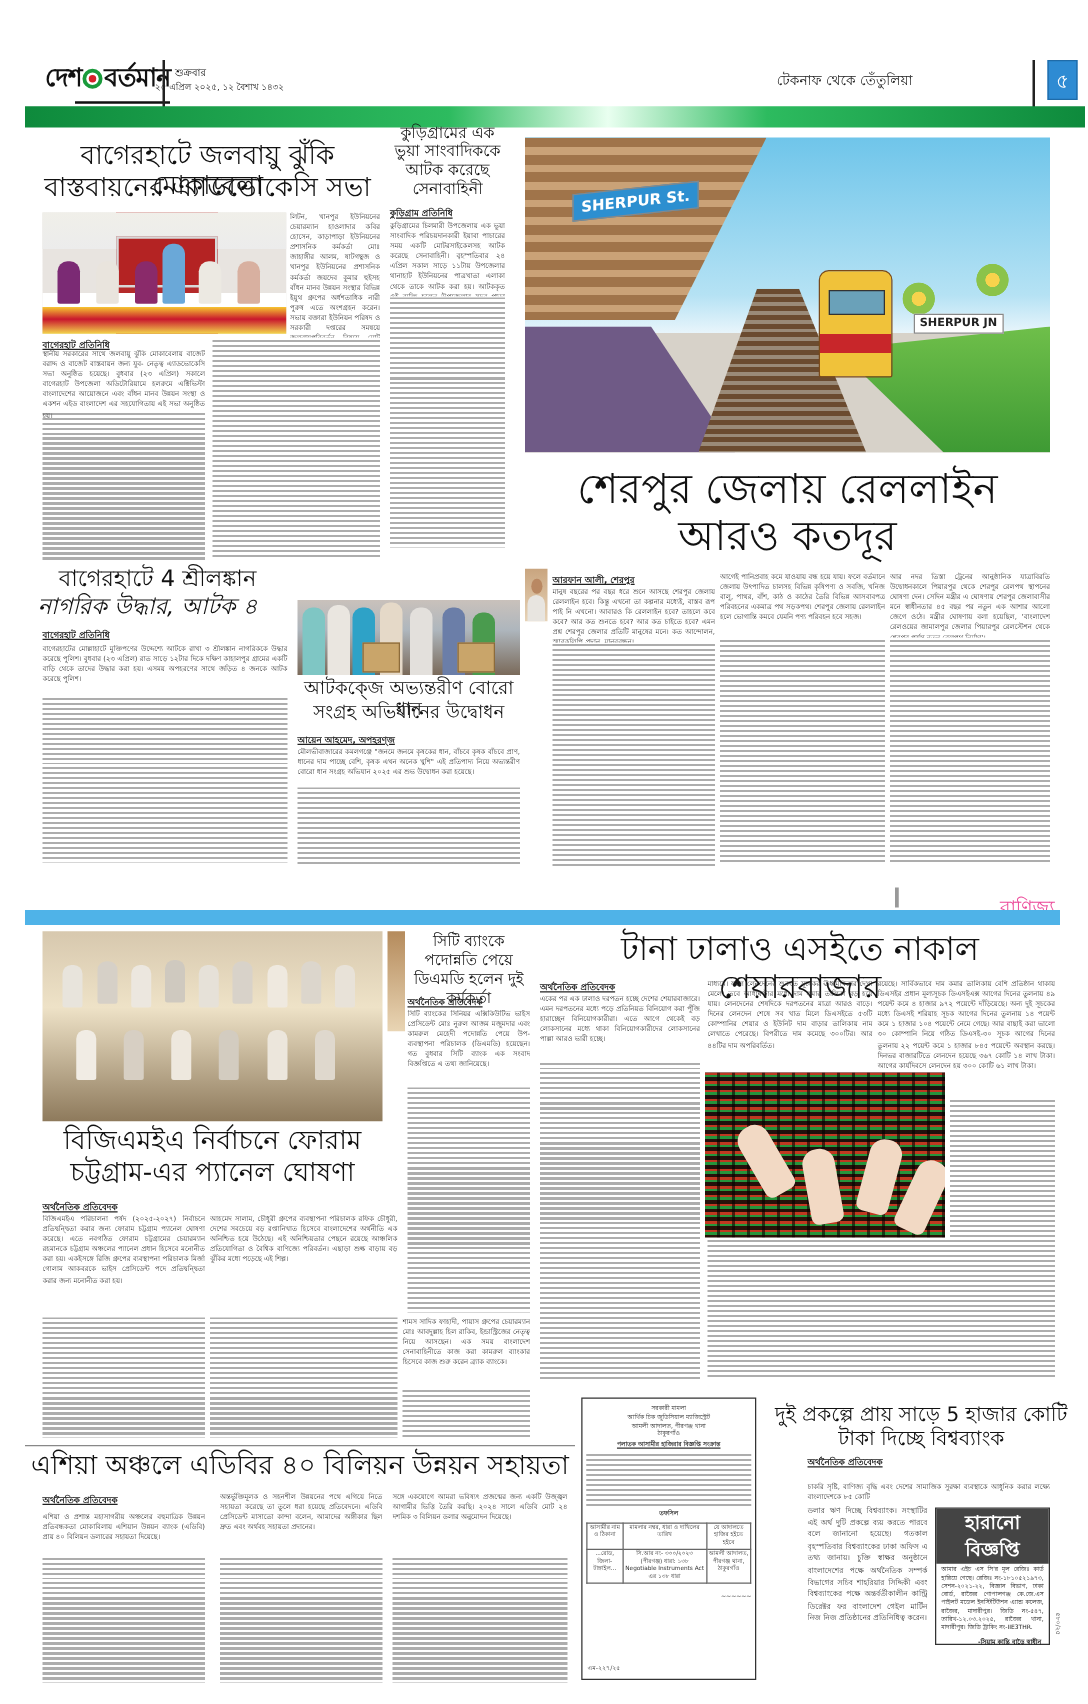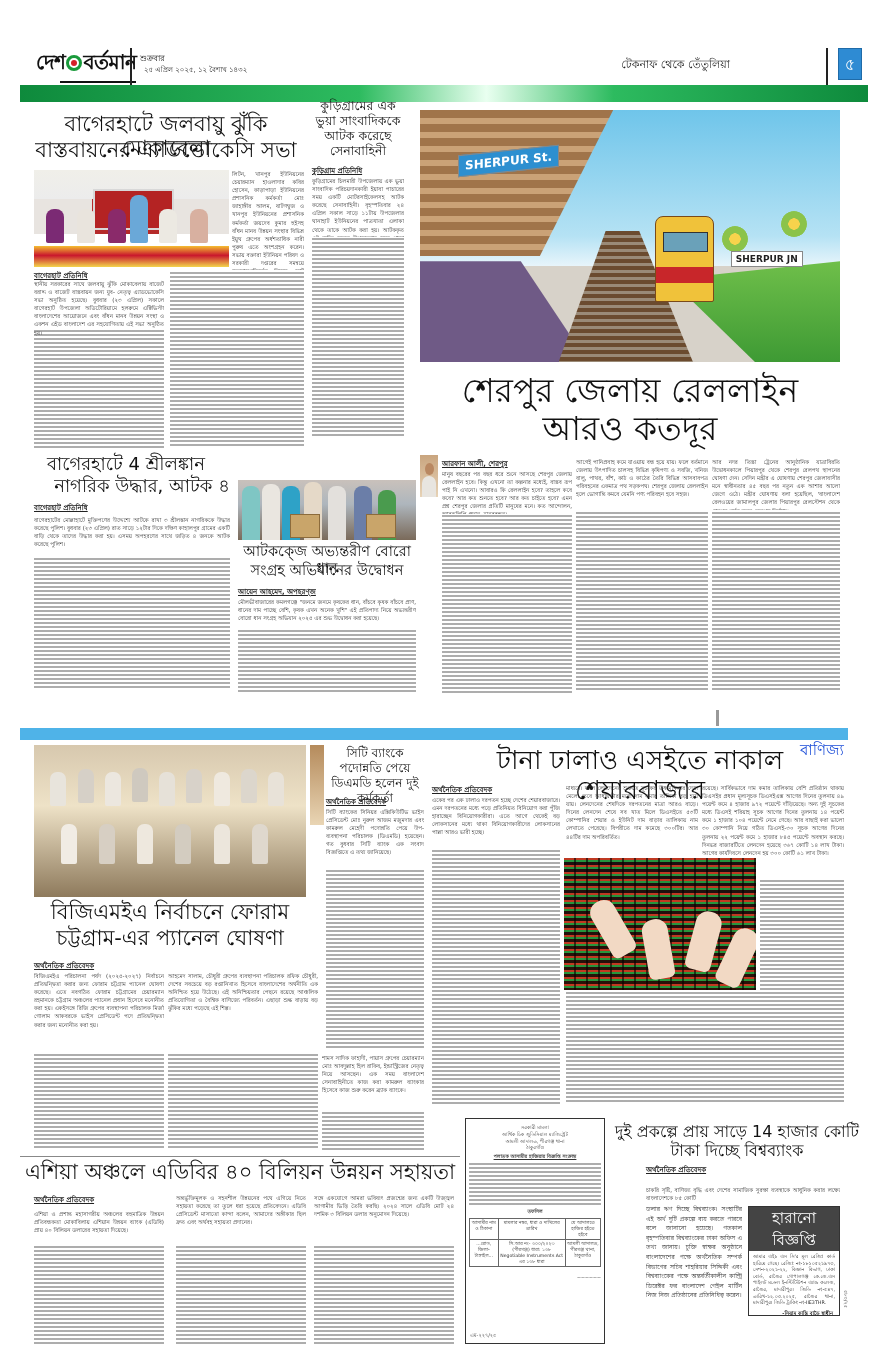--- a/index.html
+++ b/index.html
@@ -9,21 +9,21 @@
   .serif { font-family: "DejaVu Serif", serif; }
 
   
   .logo { left: 36px; top: 47px; width: 100px; height: 34px; }
   .logo-main { font-size: 20px; font-weight: bold; color: #111; letter-spacing: -0.5px; white-space: nowrap; }
   .logo-main .dot { display: inline-block; width: 16px; height: 16px; border-radius: 50%; background: #fff; border: 3px solid #1a9a3b; position: relative; vertical-align: -2px; margin: 0 1px; }
   .logo-main .dot::after { content: ""; position: absolute; left: 2px; top: 2px; width: 6px; height: 6px; border-radius: 50%; background: #d6202a; }
   .logo-tag { font-size: 6px; color: #222; text-align: right; margin-top: 1px; border-top: 2px solid #111; width: 76px; margin-left: 24px; padding-top: 1px; }
   .vbar { width: 2px; background: #222; }
   .date-day { left: 140px; top: 52px; font-size: 8px; }
-  .date-full { left: 144px; top: 64px; font-size: 7px; color: #222; }
+  .date-full { left: 124px; top: 64px; font-size: 7px; color: #222; }
   .slogan { right: 140px; top: 56px; font-size: 11px; color: #222; }
   .page-no { left: 838px; top: 48px; width: 24px; height: 32px; background: #2e8bd3; color: #fff; font-size: 16px; text-align: center; line-height: 32px; border: 1px solid #1f6ba8; }
   .greenbar { left: 20px; top: 85px; width: 848px; height: 17px; background: linear-gradient(90deg, #0e8a3c 0%, #2dbb5f 40%, #e9fff0 55%, #2dbb5f 70%, #0e8a3c 100%); }
 
   
   .hl { text-align: center; font-weight: normal; line-height: 1.15; color: #111; }
   .byline { font-size: 7px; font-weight: bold; text-decoration: underline; color: #222; }
   .body-text { font-size: 5.5px; line-height: 8.1px; color: #333; text-align: justify; overflow: hidden; }
   .body-text::after { content: ""; }
   .lines { background: repeating-linear-gradient(180deg, #6a6a6a 0px, #6a6a6a 1.6px, transparent 1.6px, transparent 4px); opacity: 0.55; }
@@ -66,24 +66,24 @@
 
   .ph-stock { background: linear-gradient(180deg, #1c1010 0%, #2a1208 100%); }
   .ph-stock .grid { position:absolute; inset:0; background:
       repeating-linear-gradient(90deg, transparent 0 10px, rgba(0,0,0,.6) 10px 12px),
       repeating-linear-gradient(180deg, rgba(240,70,40,.9) 0 2px, rgba(40,200,80,.85) 2px 4px, transparent 4px 7px); opacity: .85; }
   .ph-stock .hand { position:absolute; width:26px; height:60px; background:#f2d9c4; border-radius: 12px 12px 6px 6px; }
 
   
   .sec-bar { left: 20px; top: 728px; width: 828px; height: 12px; background: #4fb3e8; }
   .sec-tick { left: 716px; top: 710px; width: 3px; height: 16px; background: #999; }
-  .sec-label { left: 800px; top: 738px; font-size: 15px; color: #1d4ed8; }
+  .sec-label { left: 800px; top: 714px; font-size: 15px; color: #ec4899; }
 
   .box { border: 1px solid #333; }
-  .notice-title { background: #444; color: #fff; text-align:center; font-size: 15px; line-height: 22px; }
+  .notice-title { background: #444; color: #fff; text-align:center; font-size: 15px; line-height: 22px; font-weight: bold; }
   .notice-body { font-size: 6px; line-height: 8.4px; color: #222; padding: 4px 6px; text-align: justify; }
   .notice-sign { font-size: 6.4px; font-weight: bold; text-align: right; padding: 0 6px 3px; }
 
   .legal { font-size: 4.8px; line-height: 6.8px; color: #333; text-align:center; }
   .legal table { width: 100%; border-collapse: collapse; margin-top: 2px; }
   .legal td { border: 1px solid #666; font-size: 4.6px; line-height: 6px; padding: 1px; vertical-align: top; }
   .adcode { font-size: 5px; color: #444; }
 </style>
 </head>
 <body>
@@ -143,21 +143,21 @@
     <div class="shirt"></div>
 </div>
 <div class="abs body-text" style="left:442px;top:470px;width:130px;height:44px;">মানুষ বছরের পর বছর ধরে শুনে আসছে শেরপুর জেলায় রেললাইন হবে। কিন্তু এখনো তা কল্পনার মধ্যেই, বাস্তব রূপ পাই নি এখনো। আবারও কি রেললাইন হবে? তাহলে কবে কবে? আর কত শুনতে হবে? আর কত চাইতে হবে? এমন প্রশ্ন শেরপুর জেলার প্রতিটি মানুষের মনে। কত আন্দোলন, স্মারকলিপি প্রদান, মানববন্ধন।</div>
 <div class="abs lines" style="left:442px;top:515px;width:130px;height:178px;"></div>
 <div class="abs body-text" style="left:576px;top:458px;width:132px;height:52px;">আগেই পানিপ্রবাহ কমে যাওয়ায় বন্ধ হয়ে যায়। ফলে বর্তমানে জেলায় উৎপাদিত চালসহ বিভিন্ন কৃষিপণ্য ও সবজি, খনিজ বালু, পাথর, বাঁশ, কাঠ ও কাঠের তৈরি বিভিন্ন আসবাবপত্র পরিবহনের একমাত্র পথ সড়কপথ। শেরপুর জেলায় রেললাইন হলে ভোগান্তি কমবে যেমনি পণ্য পরিবহন হবে সহজ।</div>
 <div class="abs lines" style="left:576px;top:512px;width:132px;height:180px;"></div>
 <div class="abs body-text" style="left:712px;top:458px;width:128px;height:52px;">আর নদর তিস্তা ট্রেনের আনুষ্ঠানিক যাত্রাবিরতি উদ্বোধনকালে পিয়ারপুর থেকে শেরপুর রেলপথ স্থাপনের ঘোষণা দেন। সেদিন মন্ত্রীর এ ঘোষণায় শেরপুর জেলাবাসীর মনে স্বাধীনতার ৪৫ বছর পর নতুন এক আশার আলো জেগে ওঠে। মন্ত্রীর ঘোষণায় বলা হয়েছিল, 'বাংলাদেশ রেলওয়ের জামালপুর জেলার পিয়ারপুর রেলস্টেশন থেকে শেরপুর পর্যন্ত নতুন রেলপথ নির্মাণ'।</div>
 <div class="abs lines" style="left:712px;top:512px;width:128px;height:180px;"></div>
 
 <div class="abs hl" style="left:22px;top:454px;width:208px;font-size:18px;">বাগেরহাটে 4 শ্রীলঙ্কান</div>
-<div class="abs hl" style="left:38px;top:476px;width:208px;font-size:18px;">নাগরিক উদ্ধার, আটক ৪</div>
+<div class="abs hl" style="left:14px;top:476px;width:208px;font-size:18px;font-style:italic;">নাগরিক উদ্ধার, আটক ৪</div>
 <div class="abs byline" style="left:34px;top:502px;">বাগেরহাট প্রতিনিধি</div>
 <div class="abs body-text" style="left:34px;top:516px;width:196px;height:40px;">বাগেরহাটের মোল্লাহাটে মুক্তিপণের উদ্দেশ্যে আটকে রাখা ৩ শ্রীলঙ্কান নাগরিককে উদ্ধার করেছে পুলিশ। বুধবার (২৩ এপ্রিল) রাত সাড়ে ১২টার দিকে দক্ষিণ কাহালপুর গ্রামের একটি বাড়ি থেকে তাদের উদ্ধার করা হয়। এসময় অপহরণের সাথে জড়িত ৪ জনকে আটক করেছে পুলিশ।</div>
 <div class="abs lines" style="left:34px;top:558px;width:196px;height:132px;"></div>
 
 <div class="abs photo ph-rice" style="left:238px;top:480px;width:178px;height:60px;">
   <div class="p" style="left:4px;height:54px;background:#7fc6c4;"></div>
   <div class="p" style="left:24px;height:56px;background:#eae6e0;"></div>
   <div class="p" style="left:44px;height:54px;background:#2ea2c7;"></div>
   <div class="p" style="left:66px;height:58px;background:#e5d9c8;"></div>
   <div class="p" style="left:90px;height:54px;background:#e3e0dc;"></div>
@@ -255,21 +255,21 @@
       <td>...রোড, জিলা- টাঙ্গাইল...</td>
       <td>সি.আর নং- ৩০০/২০২৩ (পীরগঞ্জ) ধারা: ১৩৮ Negotiable Instruments Act এর ১৩৮ ধারা</td>
       <td>আমলী আদালত, পীরগঞ্জ থানা, ঠাকুরগাঁও</td>
     </tr>
   </tbody>
     </table>
   <div style="text-align:right;margin-top:8px;font-style:italic;">~~~~~~</div>
   <div style="text-align:left;position:absolute;left:4px;bottom:4px;" class="adcode">এম-২২৭/২৫</div>
 </div>
 
-<div class="abs hl" style="left:612px;top:1122px;width:250px;font-size:16px;line-height:19px;">দুই প্রকল্পে প্রায় সাড়ে 14 হাজার কোটি টাকা দিচ্ছে বিশ্বব্যাংক</div>
+<div class="abs hl" style="left:612px;top:1122px;width:250px;font-size:16px;line-height:19px;">দুই প্রকল্পে প্রায় সাড়ে 5 হাজার কোটি টাকা দিচ্ছে বিশ্বব্যাংক</div>
 <div class="abs byline" style="left:646px;top:1164px;">অর্থনৈতিক প্রতিবেদক</div>
 <div class="abs body-text" style="left:646px;top:1186px;width:194px;height:16px;">চাকরি সৃষ্টি, বাণিজ্য বৃদ্ধি এবং দেশের সামাজিক সুরক্ষা ব্যবস্থাকে আধুনিক করার লক্ষ্যে বাংলাদেশকে ৮৫ কোটি</div>
 <div class="abs body-text" style="left:646px;top:1204px;width:96px;height:138px;font-size:6px;line-height:9.6px;">ডলার ঋণ দিচ্ছে বিশ্বব্যাংক। সংস্থাটির এই অর্থ দুটি প্রকল্পে ব্যয় করতে পারবে বলে জানানো হয়েছে। গতকাল বৃহস্পতিবার বিশ্বব্যাংকের ঢাকা অফিস এ তথ্য জানায়। চুক্তি স্বাক্ষর অনুষ্ঠানে বাংলাদেশের পক্ষে অর্থনৈতিক সম্পর্ক বিভাগের সচিব শাহরিয়ার সিদ্দিকী এবং বিশ্বব্যাংকের পক্ষে অন্তর্বর্তীকালীন কান্ট্রি ডিরেক্টর ফর বাংলাদেশ গেইল মার্টিন নিজ নিজ প্রতিষ্ঠানের প্রতিনিধিত্ব করেন।</div>
 
 <div class="abs box" style="left:748px;top:1206px;width:92px;height:110px;">
   <div class="notice-title">হারানো বিজ্ঞপ্তি</div>
   <div class="notice-body" style="font-size:4.8px;line-height:6.6px;padding:3px 4px;">আমার এইচ এস সি'র মূল রেজিঃ কার্ড হারিয়ে গেছে। রেজিঃ নং-১৮১০৫২১৯৭৩, সেশন-২০২১-২২, বিজ্ঞান বিভাগ, ঢাকা বোর্ড, রাজৈর গোপালগঞ্জ কে.জে.এস পাইলট মডেল ইনস্টিটিউশন এ্যান্ড কলেজ, রাজৈর, মাদারীপুর। জিডি নং-৫৪৭, তারিখ-১২.০৩.২০২৫, রাজৈর থানা, মাদারীপুর। জিডি ট্রাকিং নং-IIE3THR.</div>
   <div class="notice-sign" style="font-size:5px;">-সিয়াম কান্তি বাড়ৈ স্বাধীন</div>
 </div>
 <div class="abs adcode" style="left:842px;top:1290px;writing-mode:vertical-rl;">৫৮০/২৫</div>

